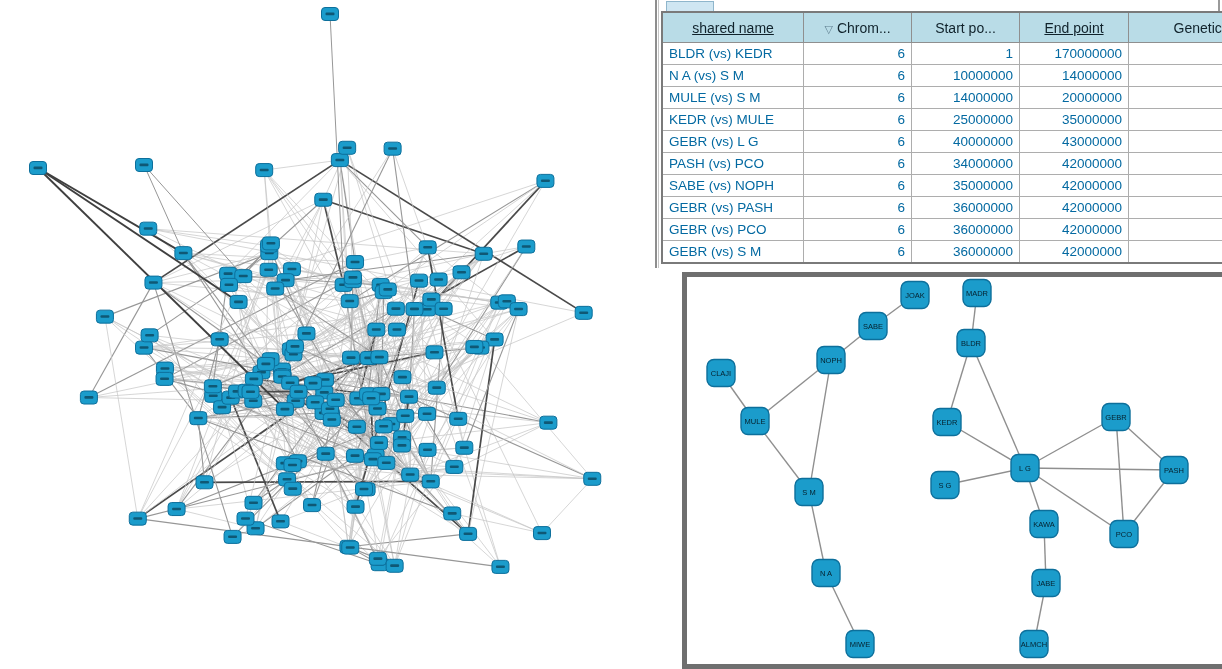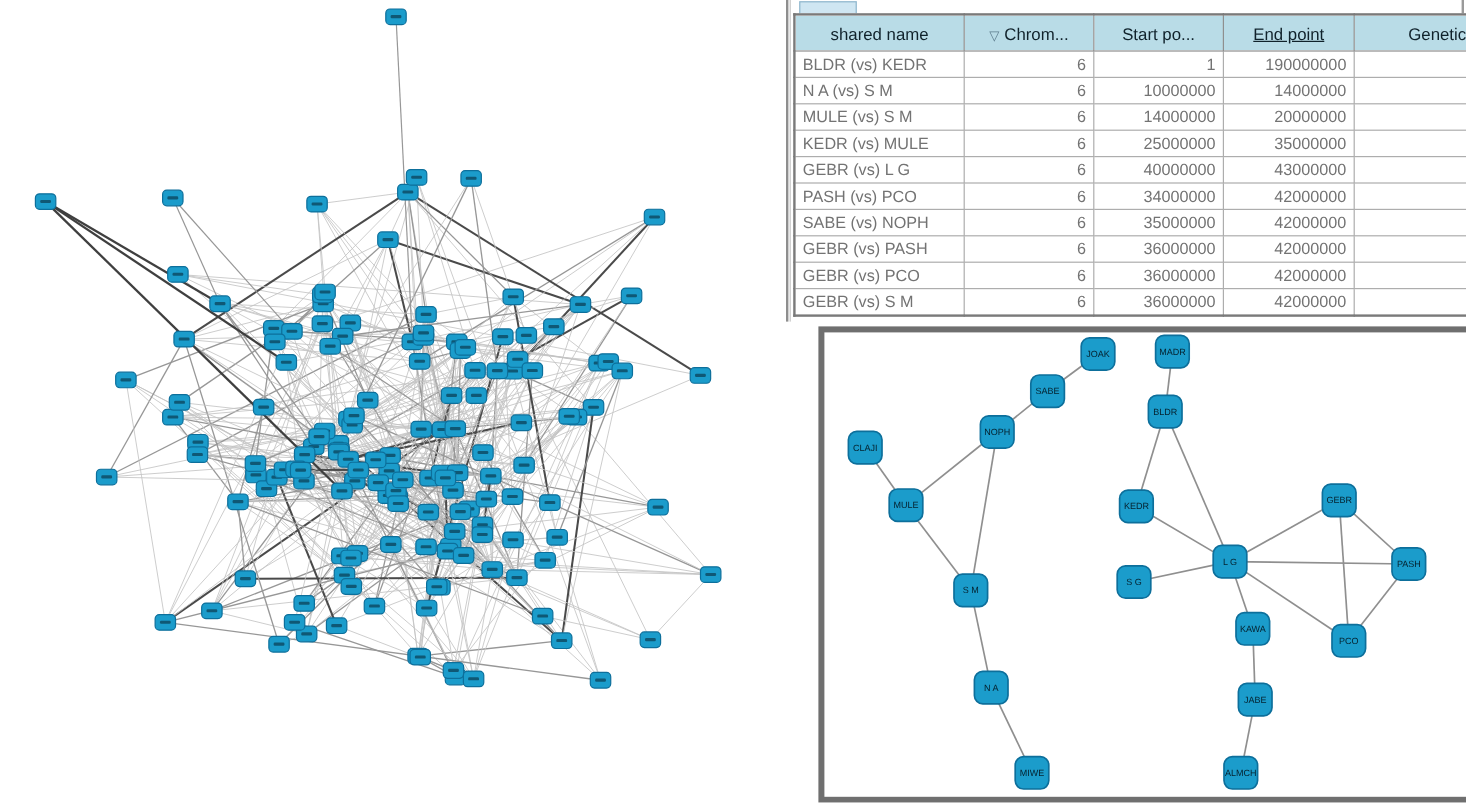--- a/index.html
+++ b/index.html
@@ -10,21 +10,21 @@
   
   .table-panel{position:absolute;left:655px;top:0;width:567px;height:270px;background:#ffffff;}
   .gutter-dark{position:absolute;left:0;top:0;width:2px;height:268px;background:#8e8e8e;}
   .gutter-light{position:absolute;left:3px;top:0;width:1px;height:268px;background:#c6c6c6;}
   .mini-tab{position:absolute;left:11px;top:1px;width:46px;height:10px;background:#cfe6f2;border:1px solid #8fb6cc;}
   .scroll-stub{position:absolute;right:2px;top:0;width:2px;height:34px;background:#9a9a9a;}
   table.edge-table{position:absolute;left:6px;top:11px;border-collapse:collapse;table-layout:fixed;
         width:551px;border:2px solid #7a7a7a;background:#ffffff;}
   table.edge-table th{height:29px;background:#b9dce7;border:1px solid #8f8f8f;
         font-size:14px;font-weight:400;color:#10222b;padding:0 6px;white-space:nowrap;overflow:hidden;}
-  table.edge-table td{height:21px;border:1px solid #adadad;font-size:13.5px;color:#737373;
+  table.edge-table td{height:21px;border:1px solid #adadad;font-size:13.5px;color:#0369a1;
         padding:0 6px;white-space:nowrap;overflow:hidden;background:#fff;}
   td.al{text-align:left;} td.ar{text-align:right;} th.ac{text-align:center;} th.ar{text-align:center;}
   .filter-glyph{color:#5f7f90;font-size:11px;margin-right:4px;}
   
   .net-panel{position:absolute;left:682px;top:272px;width:567px;height:397px;box-sizing:border-box;
         border:5px solid #6f6f6f;background:#ffffff;}
   .net-panel svg{display:block;}
   text.rn-label{font-family:"Liberation Sans",sans-serif;font-size:7.5px;fill:#05212e;text-anchor:middle;}
 </style>
 </head>
@@ -1174,33 +1174,33 @@
     </svg>
 
   <div class="table-panel">
     <div class="gutter-dark"></div>
     <div class="gutter-light"></div>
     <div class="mini-tab"></div>
     <div class="scroll-stub"></div>
     <table class="edge-table">
       <thead id="thead">
           <tr>
-            <th class="ac" style="width: 128px;">shared name</th>
+            <th class="ac" style="width: 128px; text-decoration: underline;">shared name</th>
             <th class="ac" style="width: 95px;"><span class="filter-glyph">▽</span>Chrom...</th>
             <th class="ar" style="width: 95px;">Start po...</th>
             <th class="ar" style="width: 96px; text-decoration: underline;">End point</th>
             <th class="ar" style="width: 137px;">Genetic...</th>
           </tr>
         </thead>
       <tbody id="tbody">
           <tr>
             <td class="al">BLDR (vs) KEDR</td>
             <td class="ar">6</td>
             <td class="ar">1</td>
-            <td class="ar">190000000</td>
+            <td class="ar">170000000</td>
             <td class="ar">192.0</td>
           </tr>
           <tr>
             <td class="al">N A (vs) S M</td>
             <td class="ar">6</td>
             <td class="ar">10000000</td>
             <td class="ar">14000000</td>
             <td class="ar">6.6</td>
           </tr>
           <tr>

